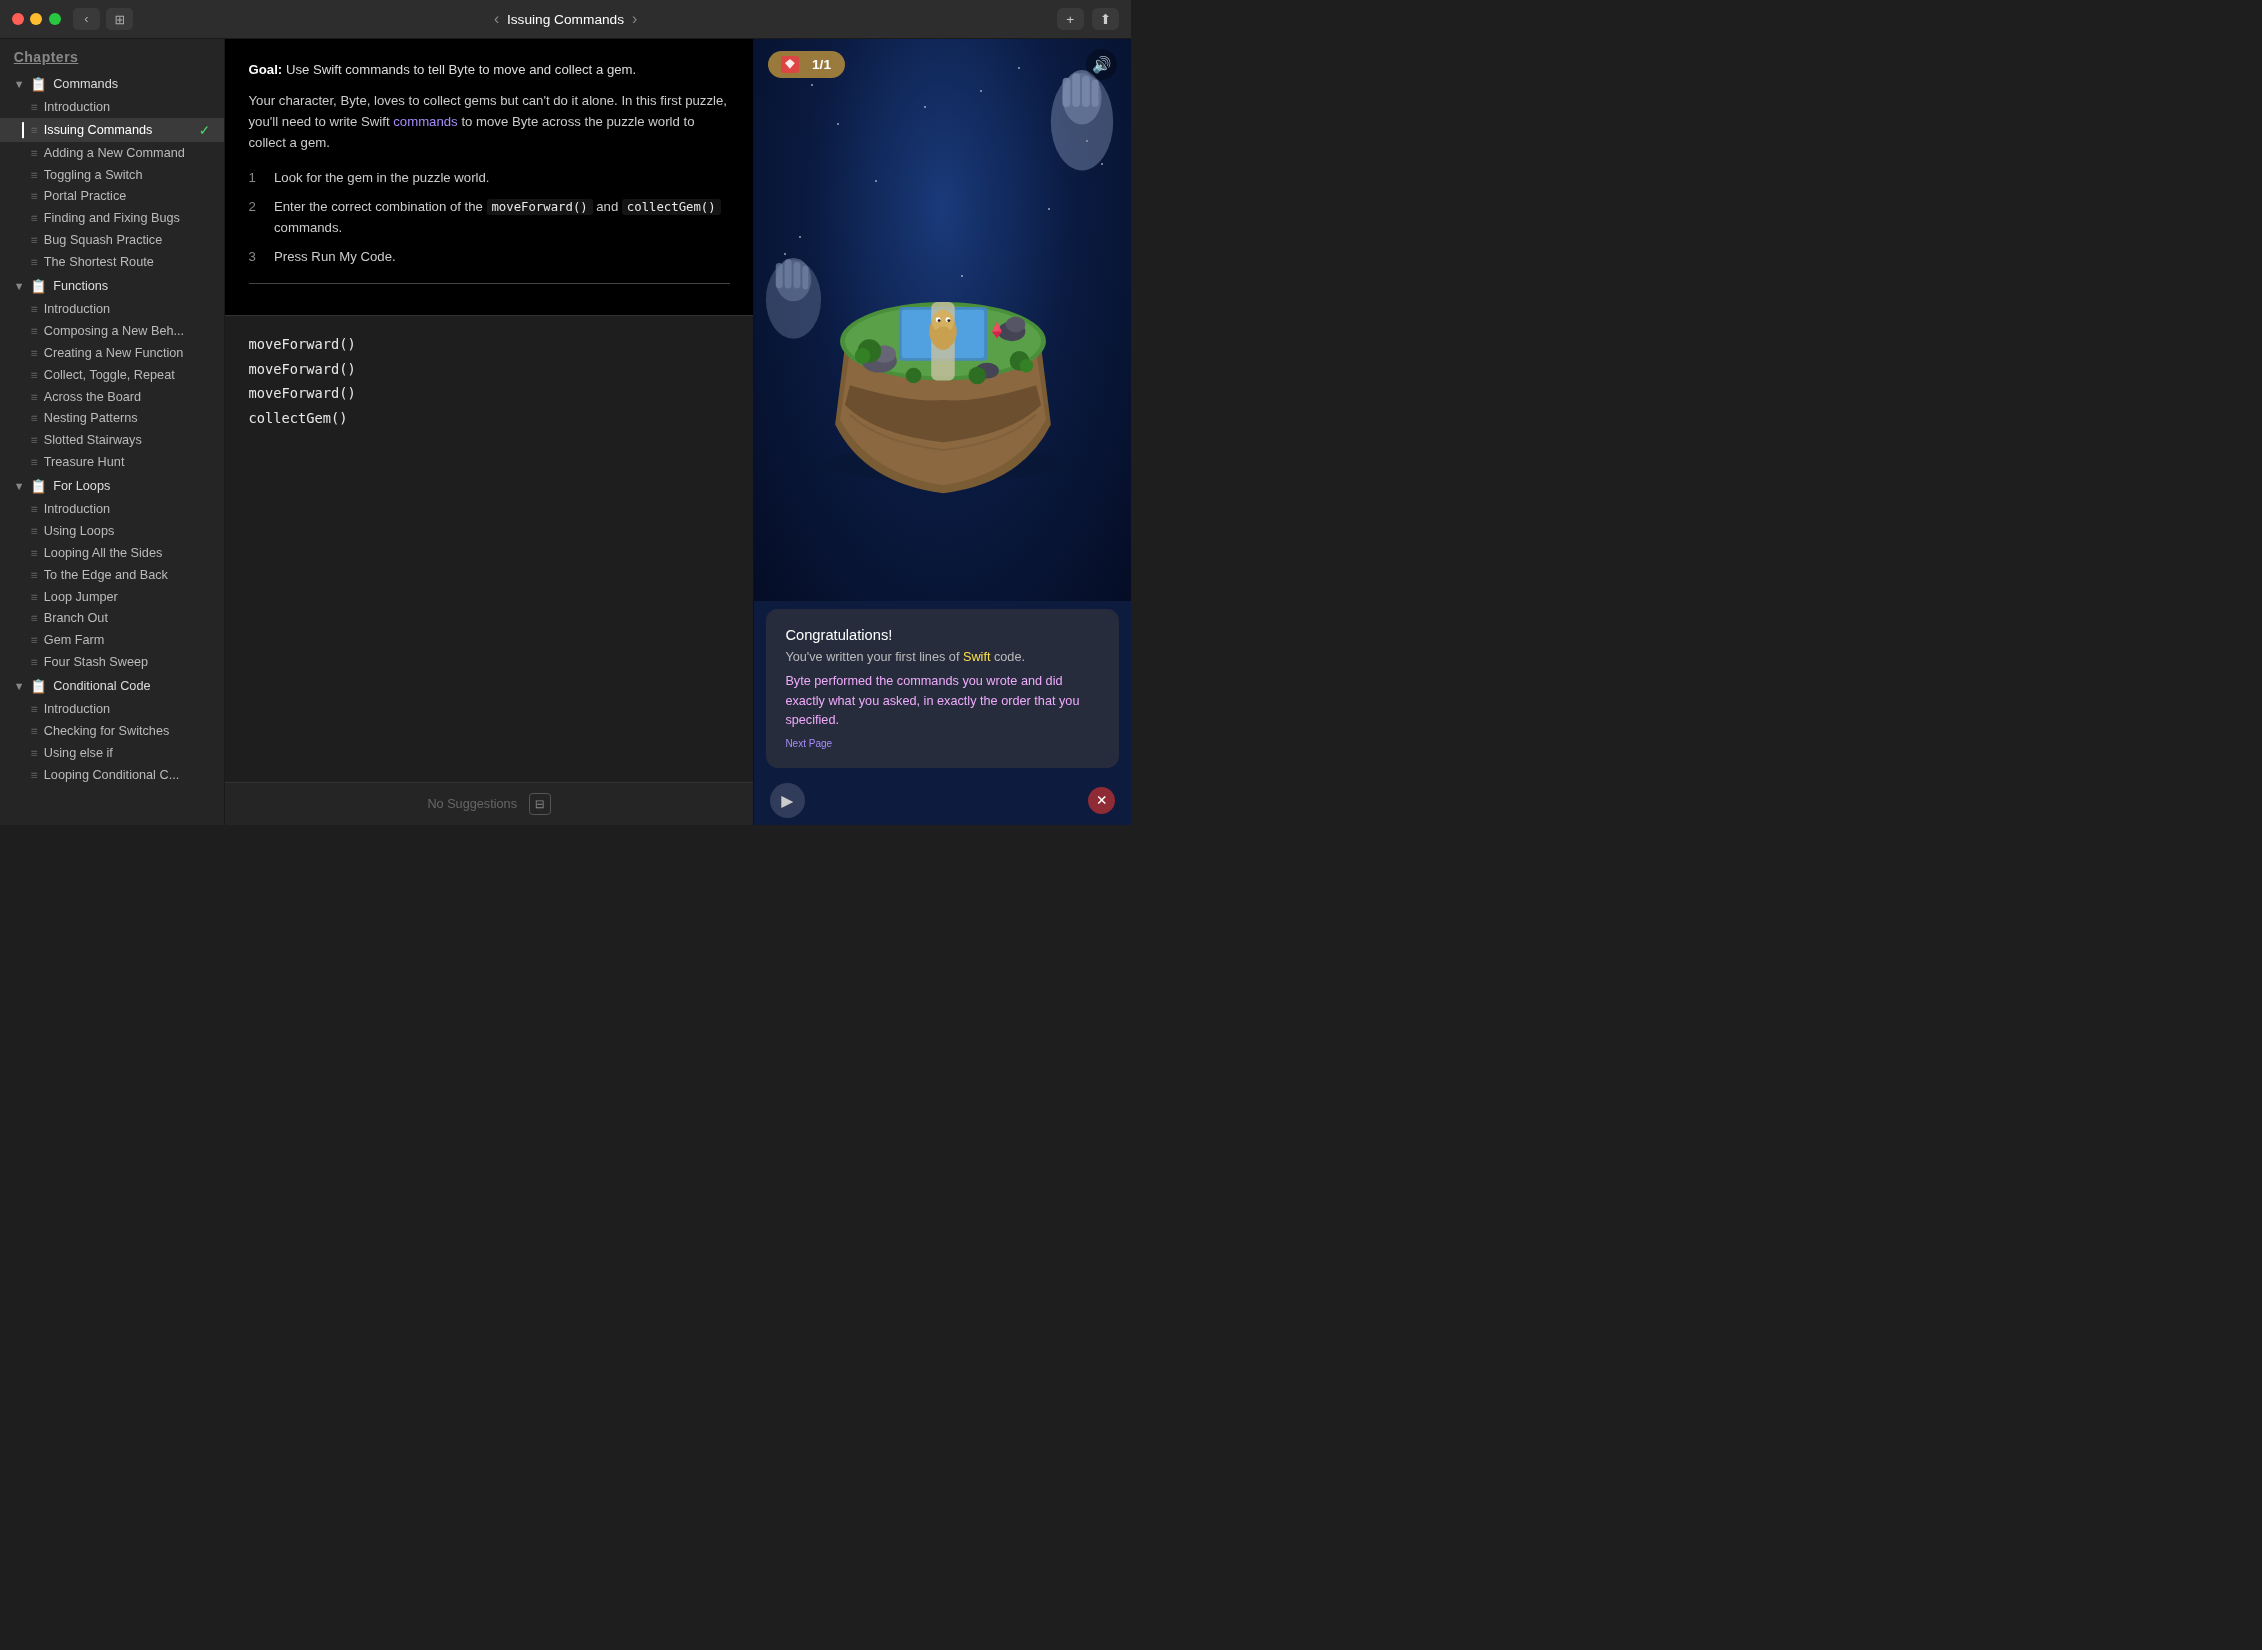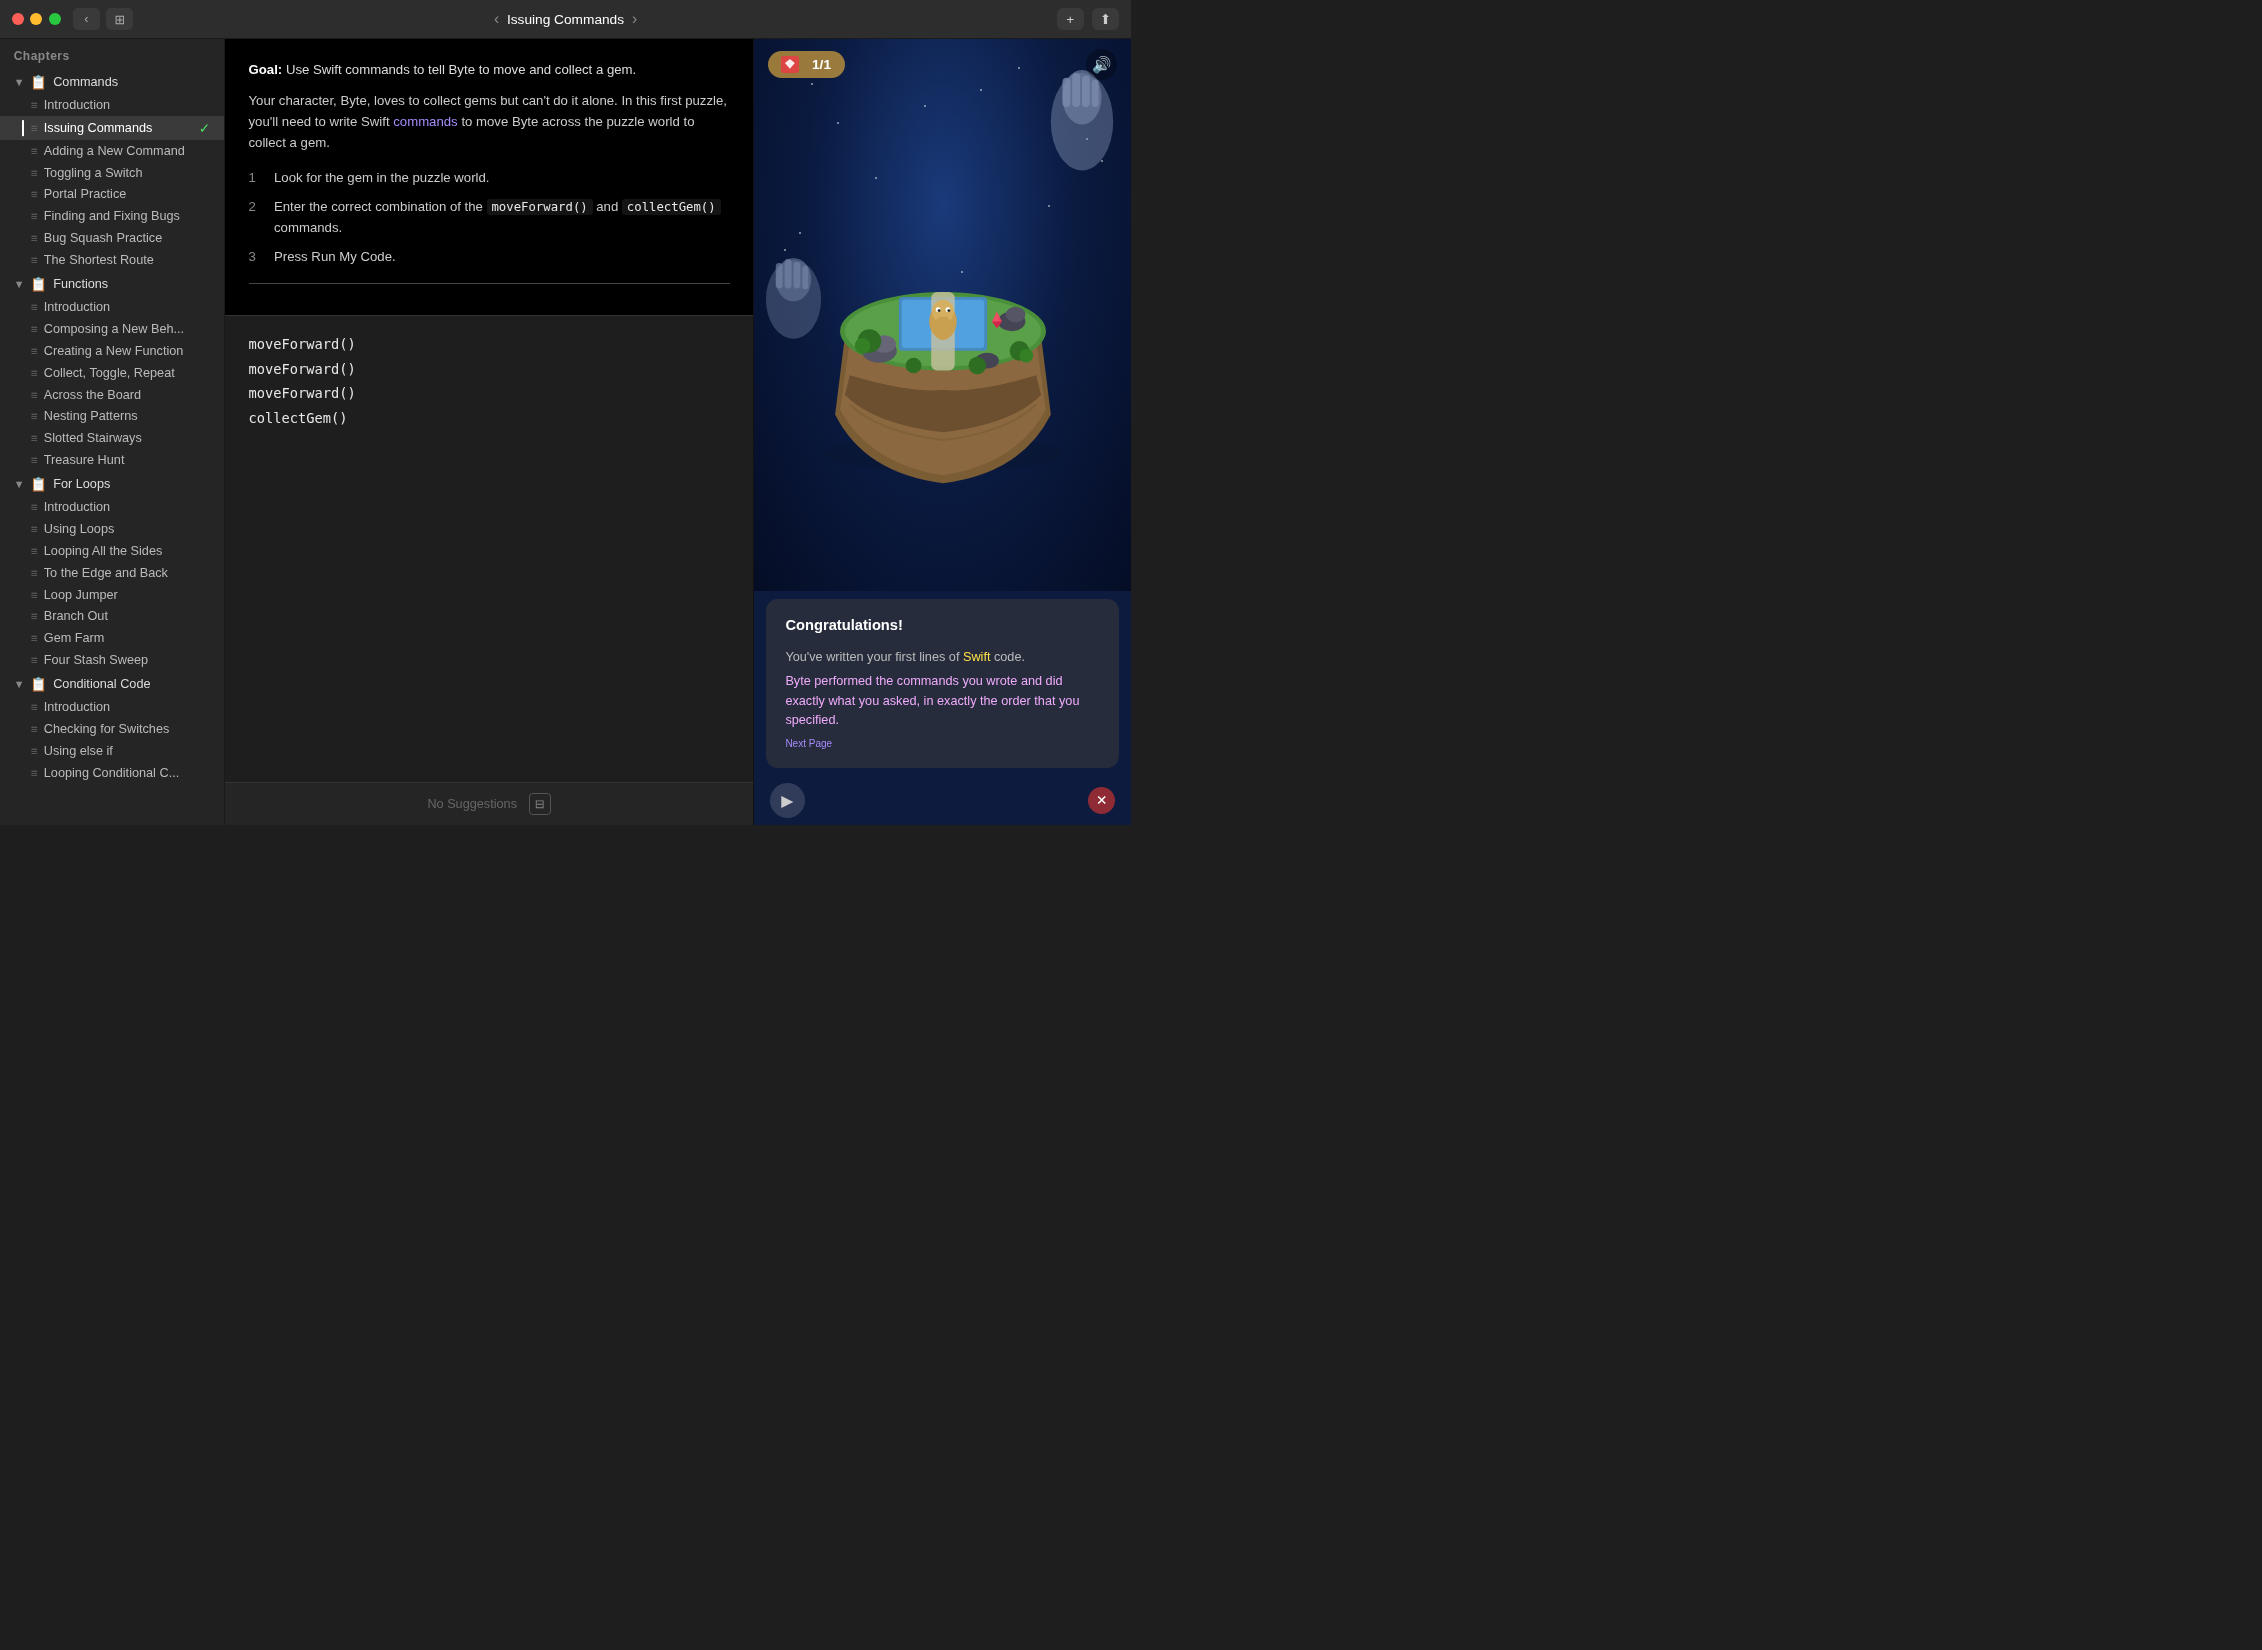--- a/index.html
+++ b/index.html
@@ -109,25 +109,26 @@
       overflow-y: auto;
       border-right: 1px solid #1a1a1a;
       padding-bottom: 19.6px;
     }
     .sidebar::-webkit-scrollbar { width: 5.9px; }
     .sidebar::-webkit-scrollbar-track { background: transparent; }
     .sidebar::-webkit-scrollbar-thumb { background: #444; border-radius: 2.9px; }
 
     .chapters-label {
       color: #888;
-      font-size: 12px;
+      font-size: 14px;
       font-weight: 600;
       padding: 9.8px 13.7px 5.9px;
       letter-spacing: 0.5px;
       text-transform: none;
+      text-decoration: underline;
     }
 
     .chapter-group {}
     .chapter-header {
       display: flex;
       align-items: center;
       gap: 5.9px;
       padding: 4.9px 13.7px;
       cursor: pointer;
       color: #ddd;
@@ -374,22 +375,22 @@
     .congrats-panel {
       background: rgba(40, 45, 60, 0.95);
       border-radius: 11.8px;
       padding: 17.6px 19.6px;
       margin: 7.8px 11.8px;
       flex-shrink: 0;
     }
     .congrats-title {
       color: #fff;
       font-size: 14.7px;
-      font-weight: 700;
-      margin-bottom: 15px;
+      font-weight: 400;
+      margin-bottom: 5px;
     }
     .congrats-body {
       color: #bbb;
       font-size: 12.7px;
       line-height: 1.5;
       margin-bottom: 5.9px;
     }
     .congrats-body2 {
       color: #f0abfc;
       font-size: 12.7px;

